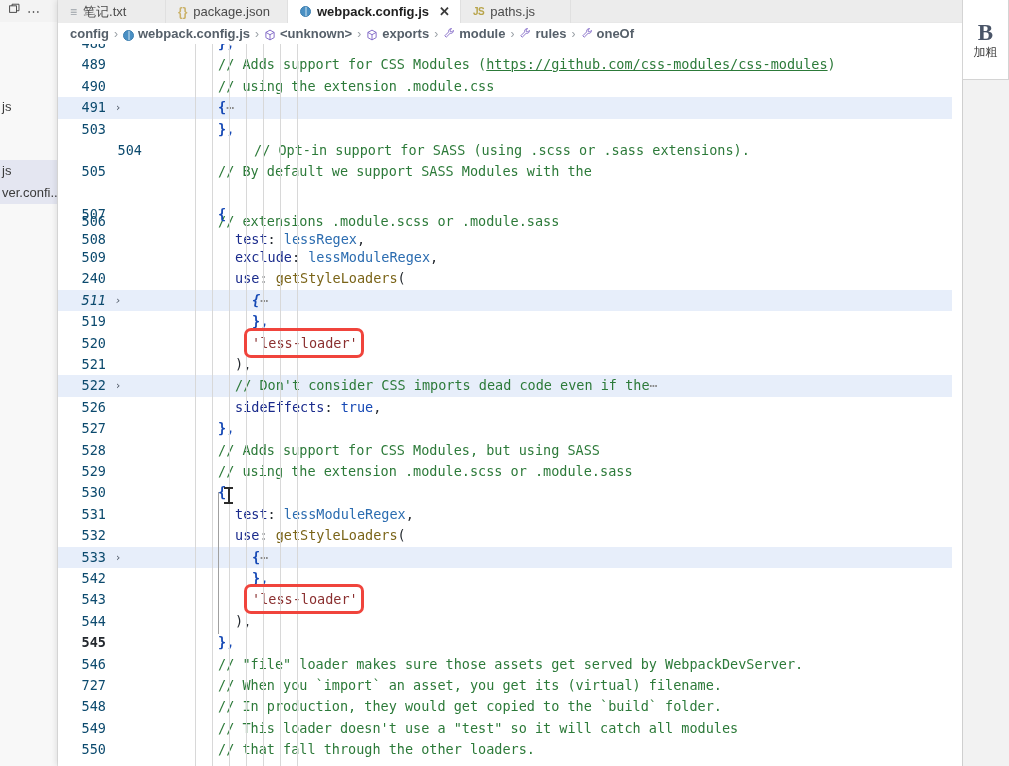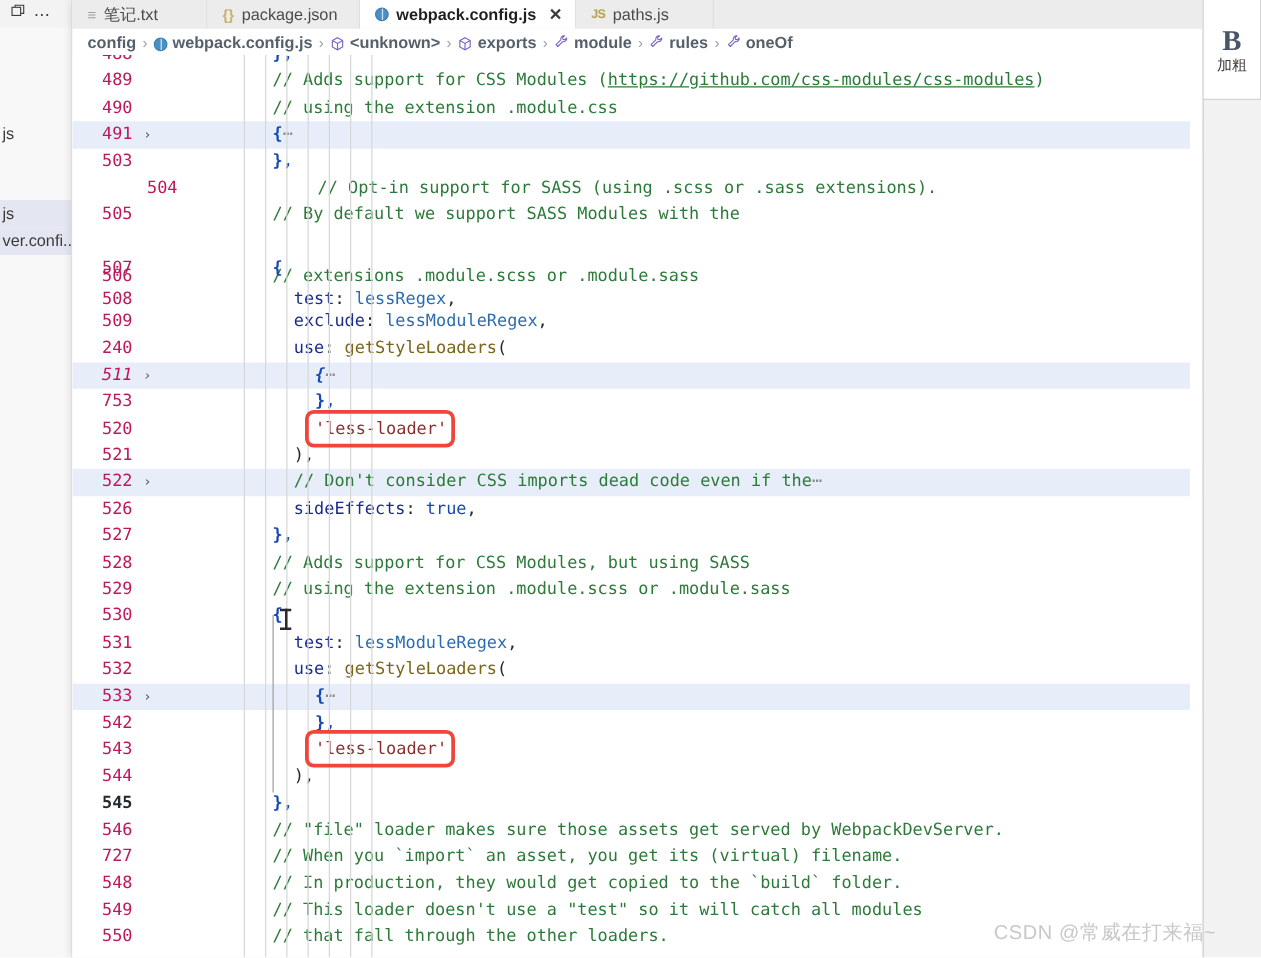--- a/index.html
+++ b/index.html
@@ -98,21 +98,21 @@
     position: absolute; left: 0; top: 0; width: 72px; height: 722px; background: #ffffff;
   }
   
   .line {
     position: absolute; left: 0; width: 904px; height: 21.4px;
     white-space: pre;
   }
   .line.hl { background: #e7eefa; }
   .lnum {
     position: absolute; left: 0; width: 48px; text-align: right;
-    color: #be185d; font-size: 13.5px; line-height: 21.4px;
+    color: #0c4a6e; font-size: 13.5px; line-height: 21.4px;
   }
   .lnum.cur { color: #24292f; font-weight: bold; }
   .fold {
     position: absolute; left: 54px; width: 12px; text-align: center;
     color: #4b5563; font-size: 11px; line-height: 21.4px;
   }
   .ltext {
     position: absolute; left: 72px; line-height: 21.4px;
     color: #24292f;
   }
@@ -302,21 +302,21 @@
           <div class="line hl" style="top: 53.2px;"><span class="lnum">491</span><span class="fold">›</span><span class="ltext" style="left: 160px;"><span class="c-brace">{</span><span class="c-fold-dots">⋯</span></span></div>
           <div class="line" style="top: 74.6px;"><span class="lnum">503</span><span class="ltext" style="left: 160px;"><span class="c-brace">},</span></span></div>
           <div class="line" style="top: 96px; margin-left: 36px;"><span class="lnum">504</span><span class="ltext" style="left: 160px;"><span class="c-comment">// Opt-in support for SASS (using .scss or .sass extensions).</span></span></div>
           <div class="line" style="top: 117.4px;"><span class="lnum">505</span><span class="ltext" style="left: 160px;"><span class="c-comment">// By default we support SASS Modules with the</span></span></div>
           <div class="line" style="top: 138.8px; margin-top: 28px;"><span class="lnum">506</span><span class="ltext" style="left: 160px;"><span class="c-comment">// extensions .module.scss or .module.sass</span></span></div>
           <div class="line" style="top: 160.2px;"><span class="lnum">507</span><span class="ltext" style="left: 160px;"><span class="c-brace">{</span></span></div>
           <div class="line" style="top: 185px;"><span class="lnum">508</span><span class="ltext" style="left: 177px;"><span class="c-prop">test</span><span class="c-punct">: </span><span class="c-var">lessRegex</span><span class="c-punct">,</span></span></div>
           <div class="line" style="top: 203px;"><span class="lnum">509</span><span class="ltext" style="left: 177px;"><span class="c-prop">exclude</span><span class="c-punct">: </span><span class="c-var">lessModuleRegex</span><span class="c-punct">,</span></span></div>
           <div class="line" style="top: 224.4px;"><span class="lnum">240</span><span class="ltext" style="left: 177px;"><span class="c-prop">use</span><span class="c-punct">: </span><span class="c-fn">getStyleLoaders</span><span class="c-punct">(</span></span></div>
           <div class="line hl" style="top: 245.8px; font-style: italic;"><span class="lnum">511</span><span class="fold">›</span><span class="ltext" style="left: 194px;"><span class="c-brace">{</span><span class="c-fold-dots">⋯</span></span></div>
-          <div class="line" style="top: 267.2px;"><span class="lnum">753</span><span class="ltext" style="left: 194px;"><span class="c-brace">},</span></span></div>
+          <div class="line" style="top: 267.2px;"><span class="lnum">519</span><span class="ltext" style="left: 194px;"><span class="c-brace">},</span></span></div>
           <div class="line" style="top: 288.6px;"><span class="lnum">520</span><span class="ltext" style="left: 194px;"><span class="c-str">'less-loader'</span></span></div>
           <div class="line" style="top: 310px;"><span class="lnum">521</span><span class="ltext" style="left: 177px;"><span class="c-punct">)</span><span class="c-punct">,</span></span></div>
           <div class="line hl" style="top: 331.4px;"><span class="lnum">522</span><span class="fold">›</span><span class="ltext" style="left: 177px;"><span class="c-comment">// Don't consider CSS imports dead code even if the</span><span class="c-fold-dots">⋯</span></span></div>
           <div class="line" style="top: 352.8px;"><span class="lnum">526</span><span class="ltext" style="left: 177px;"><span class="c-prop">sideEffects</span><span class="c-punct">: </span><span class="c-kw">true</span><span class="c-punct">,</span></span></div>
           <div class="line" style="top: 374.2px;"><span class="lnum">527</span><span class="ltext" style="left: 160px;"><span class="c-brace">},</span></span></div>
           <div class="line" style="top: 395.6px;"><span class="lnum">528</span><span class="ltext" style="left: 160px;"><span class="c-comment">// Adds support for CSS Modules, but using SASS</span></span></div>
           <div class="line" style="top: 417px;"><span class="lnum">529</span><span class="ltext" style="left: 160px;"><span class="c-comment">// using the extension .module.scss or .module.sass</span></span></div>
           <div class="line" style="top: 438.4px;"><span class="lnum">530</span><span class="ltext" style="left: 160px;"><span class="c-brace">{</span></span></div>
           <div class="line" style="top: 459.8px;"><span class="lnum">531</span><span class="ltext" style="left: 177px;"><span class="c-prop">test</span><span class="c-punct">: </span><span class="c-var">lessModuleRegex</span><span class="c-punct">,</span></span></div>
           <div class="line" style="top: 481.2px;"><span class="lnum">532</span><span class="ltext" style="left: 177px;"><span class="c-prop">use</span><span class="c-punct">: </span><span class="c-fn">getStyleLoaders</span><span class="c-punct">(</span></span></div>
@@ -351,15 +351,14 @@
     </div>
     <div class="editor-rightedge"></div>
   </div>
 
   <div class="right-panel"></div>
   <div class="bold-tooltip">
     <div class="bold-glyph">B</div>
     <div class="bold-label">加粗</div>
   </div>
 
-  <div class="watermark">CSDN @常威在打来福~</div>
 
 </div>
 
 </body></html>

